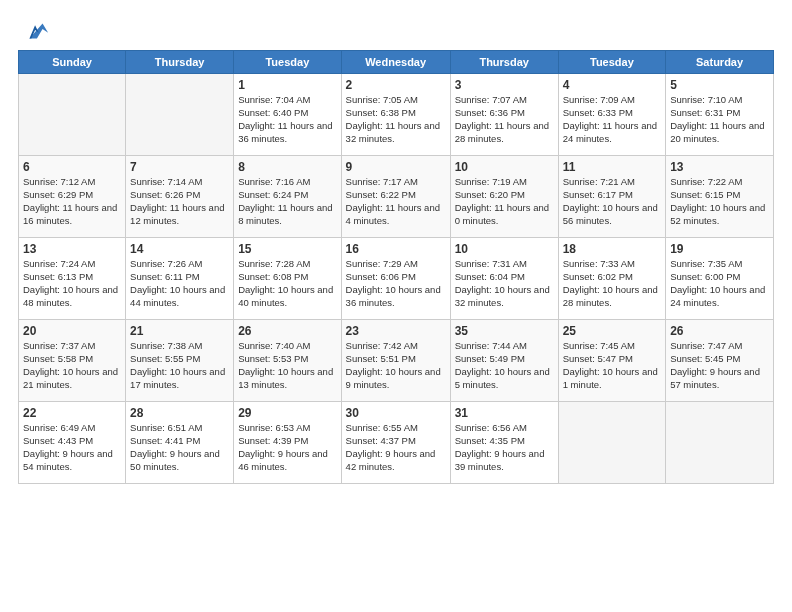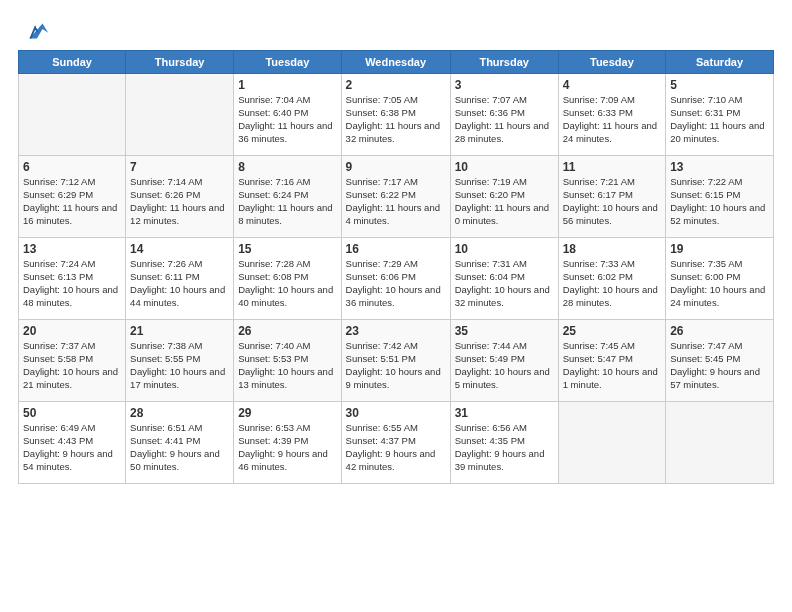--- a/index.html
+++ b/index.html
@@ -244,21 +244,21 @@
             <span class="day-num">25</span>
             <div class="day-info">Sunrise: 7:45 AM<br>Sunset: 5:47 PM<br>Daylight: 10 hours and 1 minute.</div>
           </td>
           <td>
             <span class="day-num">26</span>
             <div class="day-info">Sunrise: 7:47 AM<br>Sunset: 5:45 PM<br>Daylight: 9 hours and 57 minutes.</div>
           </td>
         </tr>
         <tr>
           <td>
-            <span class="day-num">50</span>
+            <span class="day-num">22</span>
             <div class="day-info">Sunrise: 6:49 AM<br>Sunset: 4:43 PM<br>Daylight: 9 hours and 54 minutes.</div>
           </td>
           <td>
             <span class="day-num">28</span>
             <div class="day-info">Sunrise: 6:51 AM<br>Sunset: 4:41 PM<br>Daylight: 9 hours and 50 minutes.</div>
           </td>
           <td>
             <span class="day-num">29</span>
             <div class="day-info">Sunrise: 6:53 AM<br>Sunset: 4:39 PM<br>Daylight: 9 hours and 46 minutes.</div>
           </td>

